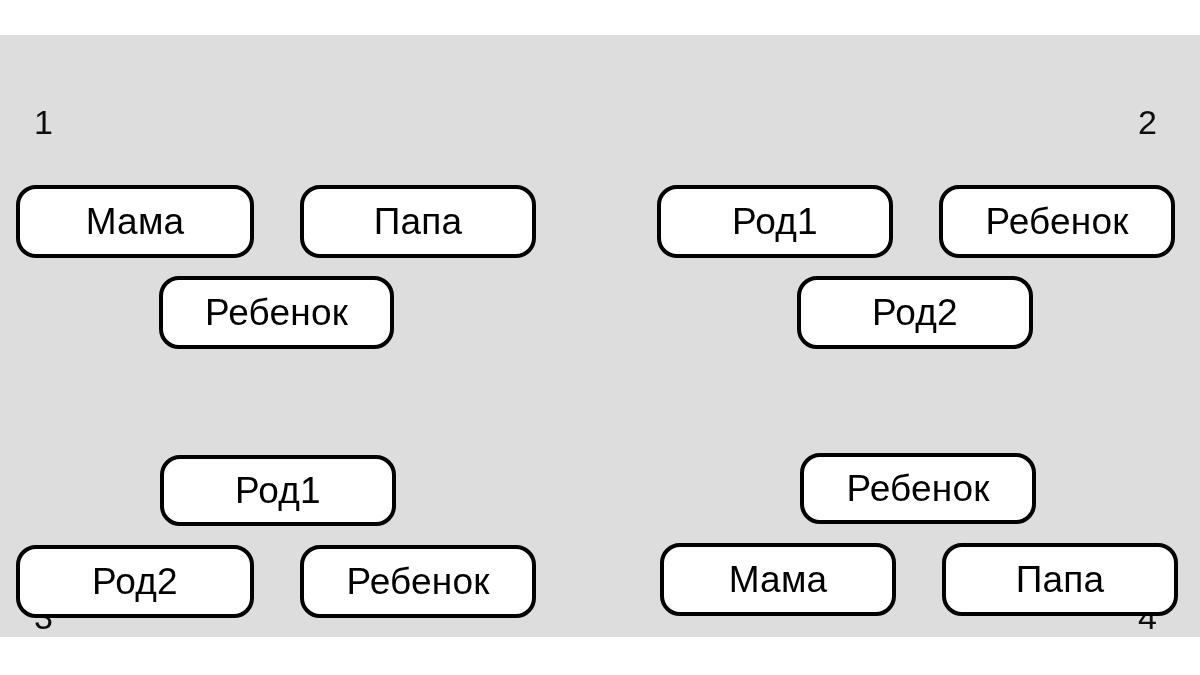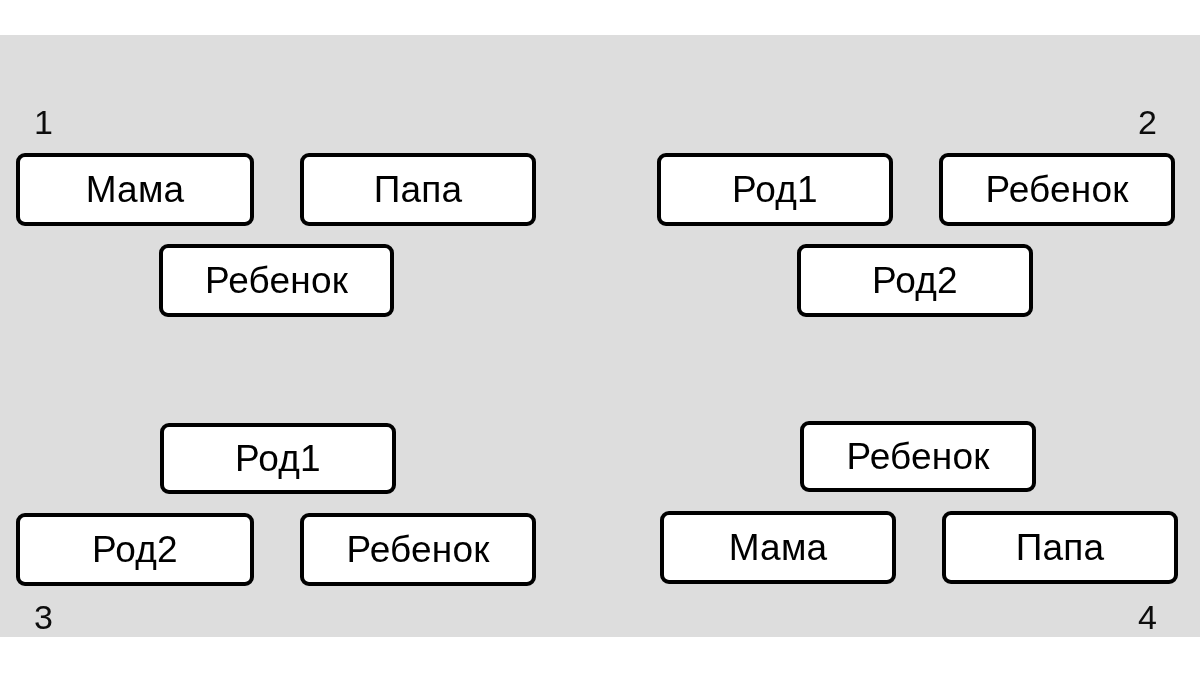--- a/index.html
+++ b/index.html
@@ -36,31 +36,32 @@
     color: #0d0d0d;
     font-family: "Liberation Sans", "DejaVu Sans", sans-serif;
     font-weight: 400;
     white-space: nowrap;
     user-select: none;
   }
   .node {
     position: absolute;
     background: #ffffff;
     border: 4px solid #000000;
-    border-radius: 9px;
+    border-radius: 20px;
     box-sizing: border-box;
     display: flex;
     align-items: center;
     justify-content: center;
     color: #000000;
     font-size: 37px;
     line-height: 1;
     letter-spacing: 0.2px;
     white-space: nowrap;
     font-family: "Liberation Sans", "DejaVu Sans", sans-serif;
+    margin-top: 32px;
   }
 
   
   #q1-num        { left: 34px;  top: 70px; }
   #q1-node-0     { left: 16px;  top: 118px; width: 238px; height: 73px; }
   #q1-node-1     { left: 300px; top: 118px; width: 236px; height: 73px; }
   #q1-node-2     { left: 159px; top: 209px; width: 235px; height: 73px; }
 
   
   #q2-num        { left: 1138px; top: 70px; }

